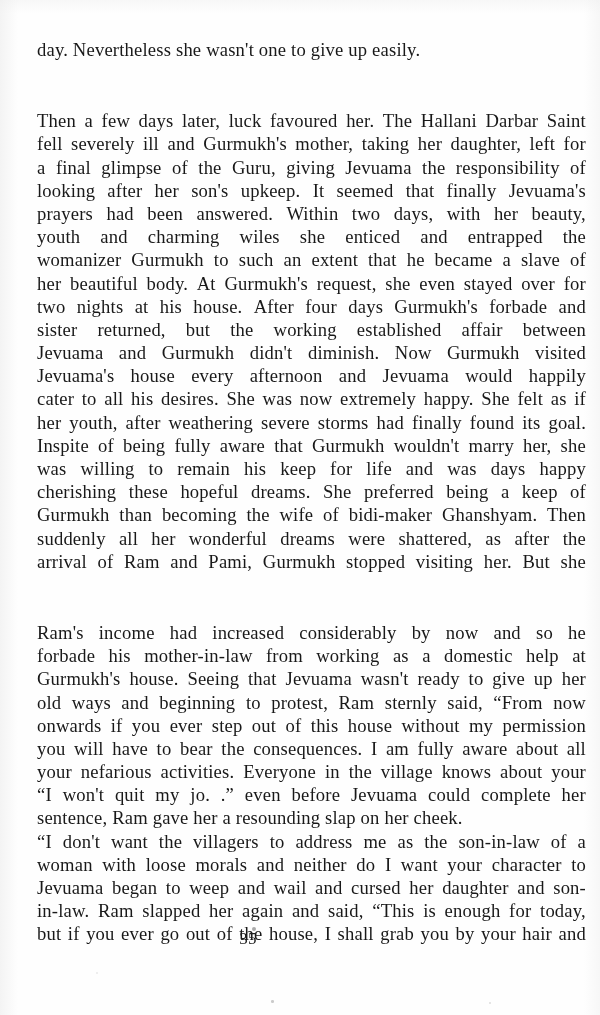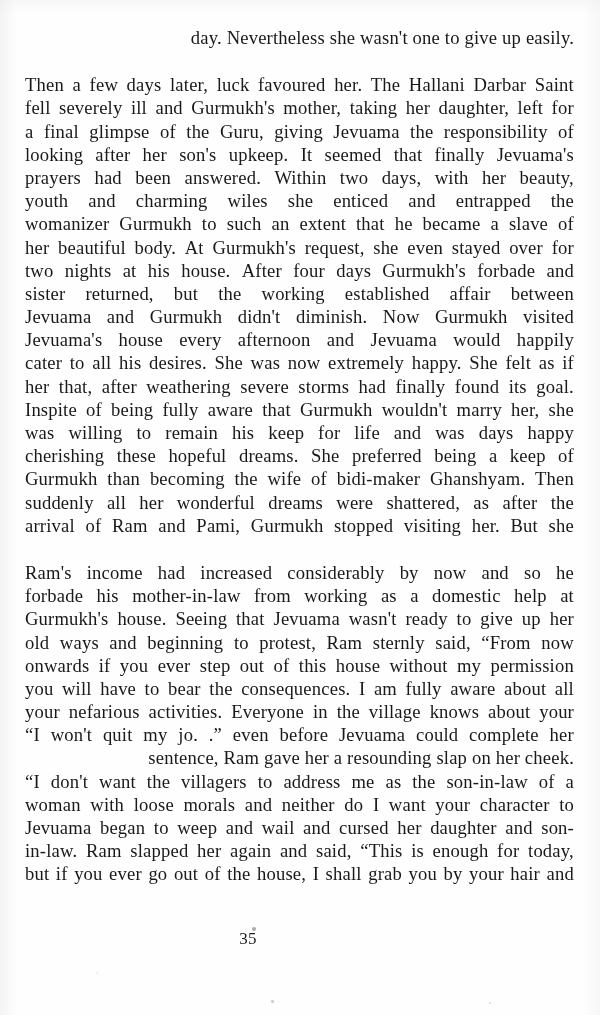--- a/index.html
+++ b/index.html
@@ -28,22 +28,21 @@
       linear-gradient(180deg, rgba(240,240,240,0.5) 0px, rgba(255,255,255,0) 14px);
     pointer-events: none;
   }
   .text-block {
     position: absolute;
     left: 25px;
     top: 26px;
     width: 549px;
   }
   .para {
-    margin: 0;
-    text-align: right;
+    margin: 12px;
   }
   .para-gap {
     height: 24px;
   }
   .line {
     display: block;
     height: 23.2px;
     line-height: 23.2px;
     font-size: 18.6px;
     white-space: nowrap;
@@ -258,21 +257,21 @@
           <span>now</span>
           <span>extremely</span>
           <span>happy.</span>
           <span>She</span>
           <span>felt</span>
           <span>as</span>
           <span>if</span>
         </span>
         <span class="line just">
           <span>her</span>
-          <span>that,</span>
+          <span>youth,</span>
           <span>after</span>
           <span>weathering</span>
           <span>severe</span>
           <span>storms</span>
           <span>had</span>
           <span>finally</span>
           <span>found</span>
           <span>its</span>
           <span>goal.</span>
         </span>

